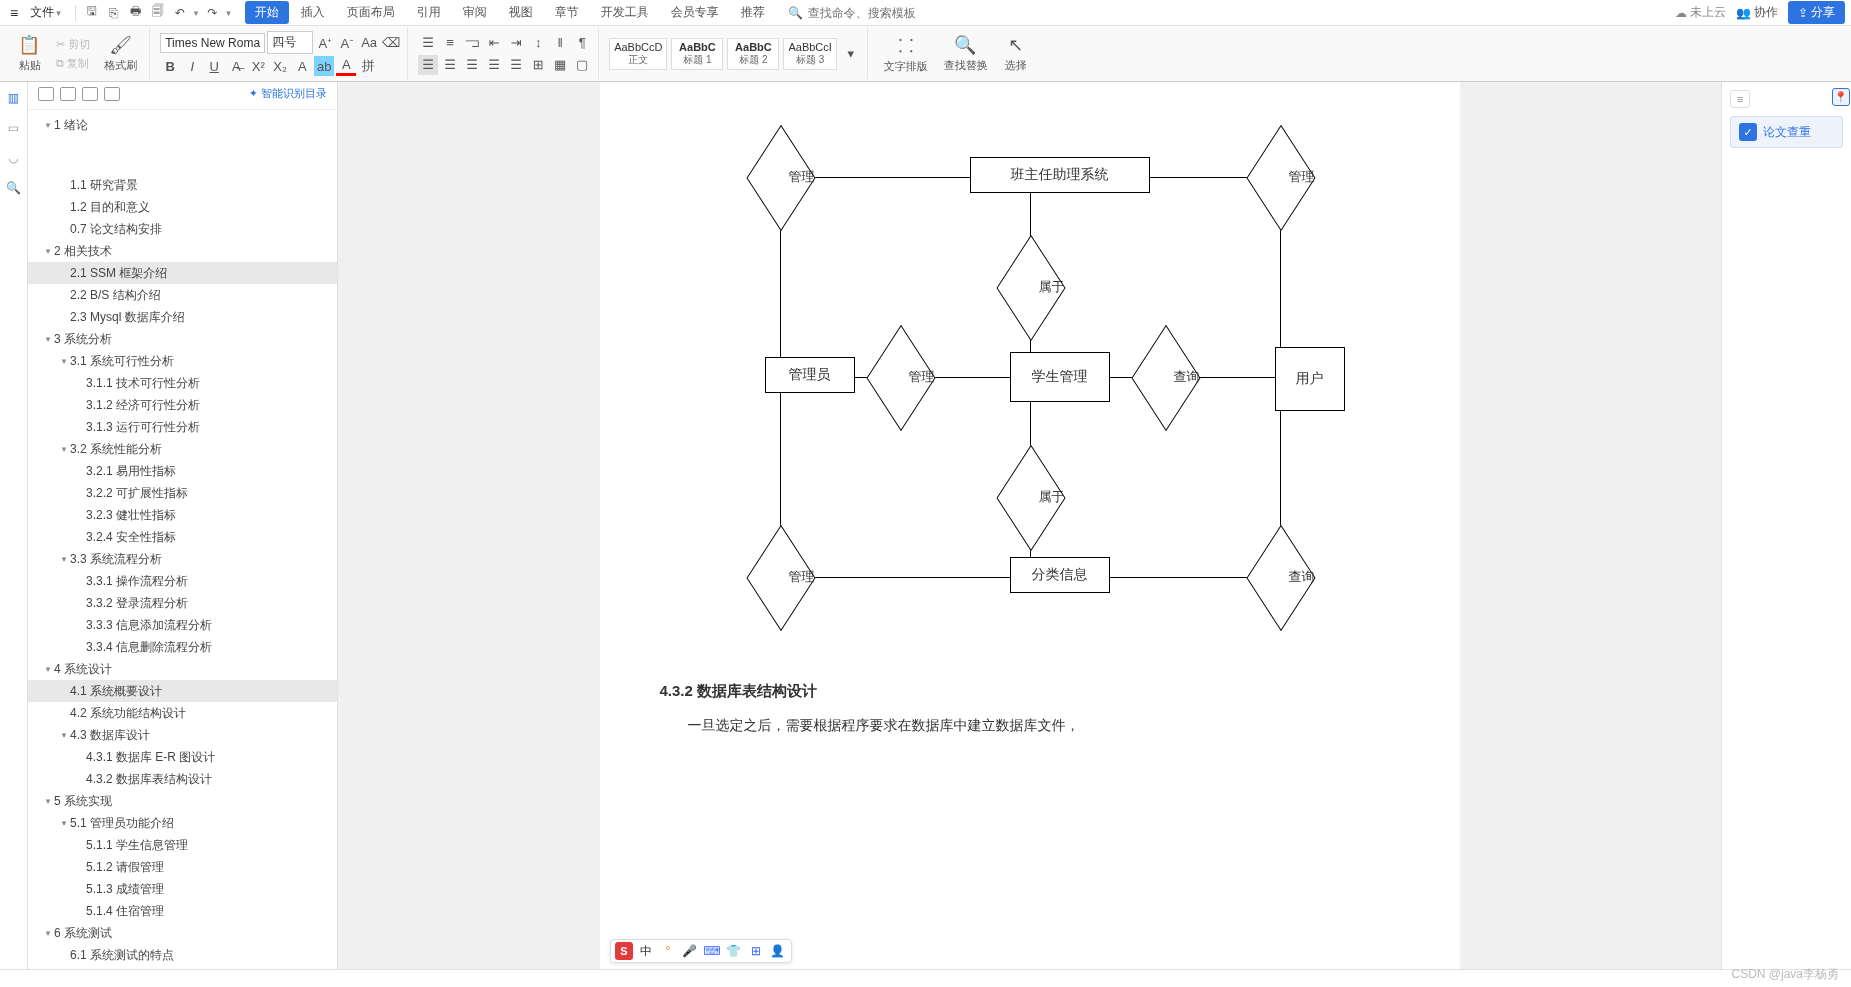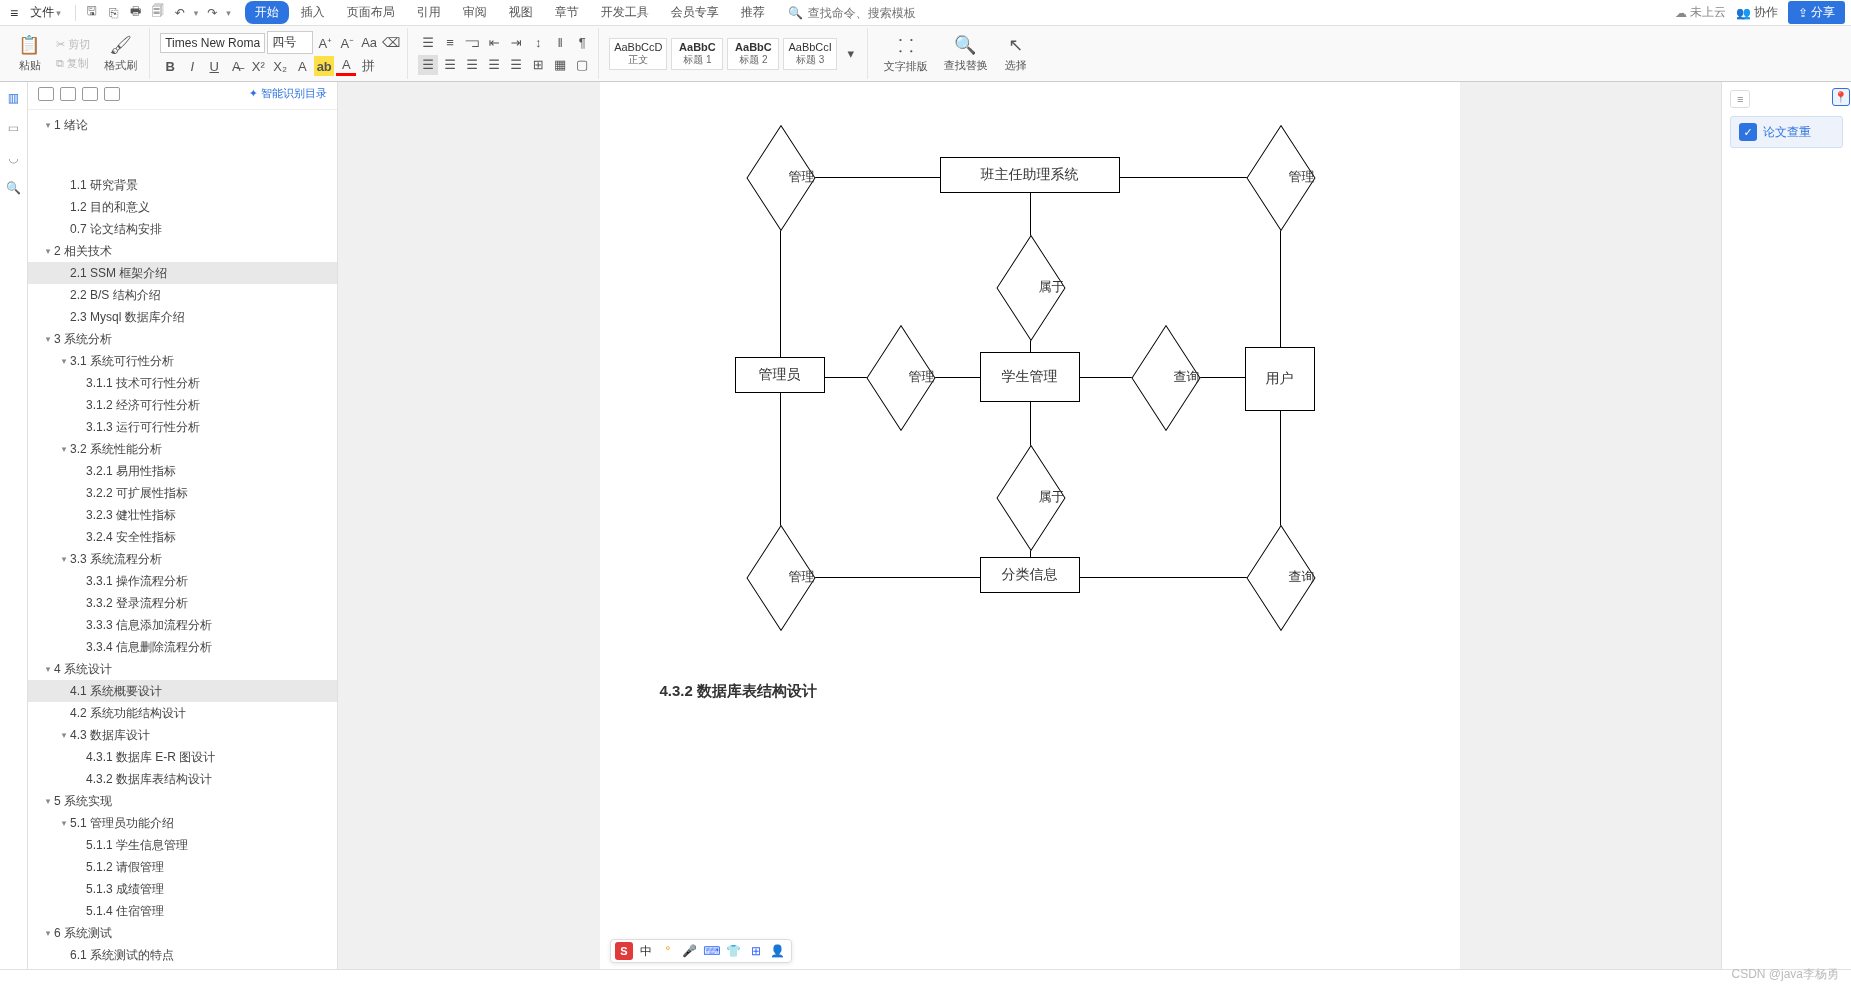--- a/index.html
+++ b/index.html
@@ -9,21 +9,21 @@
 .menubar { display: flex; align-items: center; height: 26px; border-bottom: 1px solid #e0e0e0; padding: 0 6px; gap: 4px; }
 .menubar .menu-left { display: flex; align-items: center; gap: 2px; }
 .menubar .hamburger { font-size: 14px; padding: 2px 4px; }
 .menubar .file-menu { display: flex; align-items: center; gap: 2px; padding: 2px 6px; }
 .menubar .chevron { font-size: 9px; color: #888; }
 .menubar .divider { width: 1px; height: 16px; background: #ddd; margin: 0 4px; }
 .menubar .qat { display: flex; gap: 6px; align-items: center; }
 .menubar .qat-icon { width: 16px; height: 16px; display: flex; align-items: center; justify-content: center; color: #555; }
 .menubar .tabs { display: flex; gap: 2px; margin-left: 10px; }
 .menubar .tab { padding: 3px 10px; cursor: pointer; color: #555; }
-.menubar .tab.active { background: #2e74e0; color: #fff; border-radius: 8px; }
+.menubar .tab.active { background: #2e74e0; color: #fff; border-radius: 3px; }
 .menubar .search-box { margin-left: 10px; display: flex; align-items: center; color: #aaa; gap: 4px; }
 .menubar .search-input { border: none; outline: none; font-size: 12px; width: 120px; color: #888; }
 .menubar .right-actions { margin-left: auto; display: flex; align-items: center; gap: 10px; }
 .menubar .cloud-status { color: #888; display: flex; align-items: center; gap: 3px; }
 .menubar .collab { color: #555; display: flex; align-items: center; gap: 3px; }
 .menubar .share-btn { background: #2e74e0; color: #fff; padding: 3px 10px; border-radius: 3px; display: flex; align-items: center; gap: 3px; }
 
 
 .ribbon { display: flex; align-items: stretch; height: 56px; border-bottom: 1px solid #ccc; padding: 2px 6px; gap: 4px; background: #f9f9f9; }
 .ribbon-group { display: flex; align-items: center; gap: 4px; padding: 0 6px; border-right: 1px solid #e5e5e5; }
@@ -67,21 +67,21 @@
 .tree-item.selected { background: #e8e8e8; }
 .tree-caret { width: 12px; font-size: 9px; color: #888; text-align: center; }
 .tree-label { white-space: nowrap; overflow: hidden; text-overflow: ellipsis; }
 
 
 .doc-area { flex: 1; background: #f0f0f0; overflow: auto; display: flex; justify-content: center; padding: 0; position: relative; }
 .page { background: #fff; width: 860px; min-height: 900px; padding: 30px 60px; position: relative; }
 
 
 .er-diagram { position: relative; width: 700px; height: 520px; margin: 20px auto; }
-.er-rect { position: absolute; border: 1px solid #000; background: #fff; display: flex; align-items: center; justify-content: center; font-size: 14px; padding: 8px 14px; }
+.er-rect { position: absolute; border: 1px solid #000; background: #fff; display: flex; align-items: center; justify-content: center; font-size: 14px; padding: 8px 14px; margin-left: 30px; }
 .er-diamond { position: absolute; width: 70px; height: 50px; display: flex; align-items: center; justify-content: flex-end; }
 .er-diamond::before { content: ''; position: absolute; width: 60px; height: 60px; border: 1px solid #000; transform: rotate(45deg) skew(12deg, 12deg); background: #fff; top: -5px; left: 5px; }
 .er-diamond span { position: relative; z-index: 1; font-size: 13px; }
 .er-line { position: absolute; background: #000; }
 .er-line.h { height: 1px; }
 .er-line.v { width: 1px; }
 
 .fig-caption { text-align: center; font-size: 14px; margin-top: 10px; }
 .section-heading { font-size: 15px; font-weight: bold; margin-top: 30px; margin-bottom: 12px; }
 .body-text { font-size: 14px; line-height: 1.8; text-indent: 2em; }
@@ -192,21 +192,21 @@
         <span class="fmt-btn">⌫</span>
       </div>
       <div class="ribbon-row">
         <span class="fmt-btn bold">B</span>
         <span class="fmt-btn italic">I</span>
         <span class="fmt-btn underline">U</span>
         <span class="fmt-btn">A̶</span>
         <span class="fmt-btn">X²</span>
         <span class="fmt-btn">X₂</span>
         <span class="fmt-btn">A</span>
-        <span class="fmt-btn" style="background:#fde047;font-weight:bold;">ab</span>
+        <span class="fmt-btn" style="background:#7dd3fc;">ab</span>
         <span class="fmt-btn" style="border-bottom:3px solid red;">A</span>
         <span class="fmt-btn">拼</span>
       </div>
     </div>
   </div>
   <div class="ribbon-group">
     <div class="ribbon-col">
       <div class="ribbon-row">
         <span class="fmt-btn">☰</span>
         <span class="fmt-btn">≡</span>
@@ -487,20 +487,21 @@
             <span>管理</span>
           </div>
         <div class="er-rect" style="top:425px; left:300px; width:100px;">
             <span>分类信息</span>
           </div>
         <div class="er-diamond" style="top:420px; left:565px;">
             <span>查询</span>
           </div>
       </div>
       <div class="section-heading">4.3.2  数据库表结构设计</div>
+      <div class="body-text">一旦选定之后，需要根据程序要求在数据库中建立数据库文件，</div>
     </div>
   </div>
 
   <div class="right-rail">
     <span class="collapse-btn">≡</span>
     <div class="paper-check">
       <span class="check-icon">✓</span>
       <span>论文查重</span>
     </div>
   </div>

